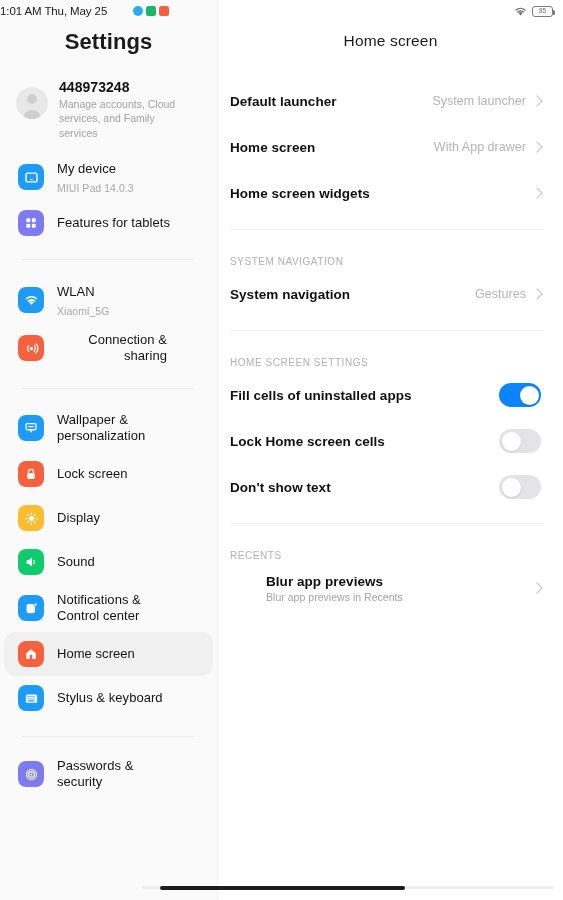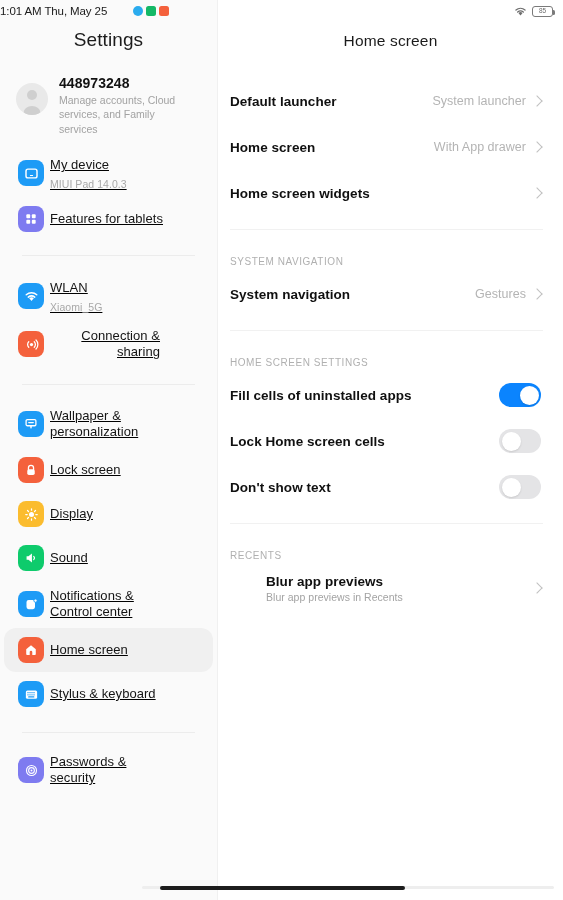--- a/index.html
+++ b/index.html
@@ -37,22 +37,22 @@
   .batt-txt { font-size:6.5px; color:#6d6d6d; letter-spacing:-0.2px; line-height:1; }
 
   
   .sidebar {
     width:218px; height:900px; background:#fafafa;
     border-right:1px solid #f0f0f0;
     position:relative; flex:0 0 218px;
     overflow:hidden;
   }
   .side-title {
-    text-align:center; font-size:19px; color:#1b1b1b;
-    margin-top:29px; margin-bottom:0; font-weight:400; letter-spacing:0.1px;
+    text-align:center; font-size:22px; color:#1b1b1b;
+    margin-top:29px; margin-bottom:0; font-weight:700; letter-spacing:0.1px;
   }
 
   .acct {
     display:flex; align-items:flex-start; gap:11px;
     padding:0 14px 0 16px; margin-top:23px; cursor:pointer;
   }
   .avatar {
     width:32px; height:32px; border-radius:50%; background:#e9e9e9;
     flex:0 0 32px; margin-top:9px; position:relative; overflow:hidden;
   }
@@ -64,23 +64,23 @@
     content:""; position:absolute; left:50%; bottom:-5px; transform:translateX(-50%);
     width:17px; height:14px; border-radius:50% 50% 0 0; background:#cfcfcf;
   }
   .acct-txt { padding-top:1px; }
   .acct-name { font-size:14px; font-weight:700; color:#121212; letter-spacing:0.05px; }
   .acct-sub { font-size:10.5px; color:#a2a2a2; line-height:1.38; margin-top:2px; max-width:128px; }
 
   .sdiv { height:1px; background:#ececec; margin:0 22px; }
 
   .srow {
-    display:flex; align-items:center; gap:6px;
+    display:flex; align-items:center; gap:13px;
     height:44px; padding:0 10px 0 14px; margin:0 4px;
-    border-radius:12px; cursor:pointer; position:relative;text-decoration:underline;
+    border-radius:12px; cursor:pointer; position:relative;
   }
   .srow.tall { height:48px; align-items:center; }
   .srow.sel { background:#f0f0f0; }
   .sicon {
     width:26px; height:26px; border-radius:8px; flex:0 0 26px;
     display:flex; align-items:center; justify-content:center; position:relative;
   }
   .slabel { font-size:13px; color:#141414; font-weight:400; line-height:1.25; letter-spacing:0.05px; }
   .ssub { font-size:10.5px; color:#a8a8a8; margin-top:4px; letter-spacing:0.05px; }
 

